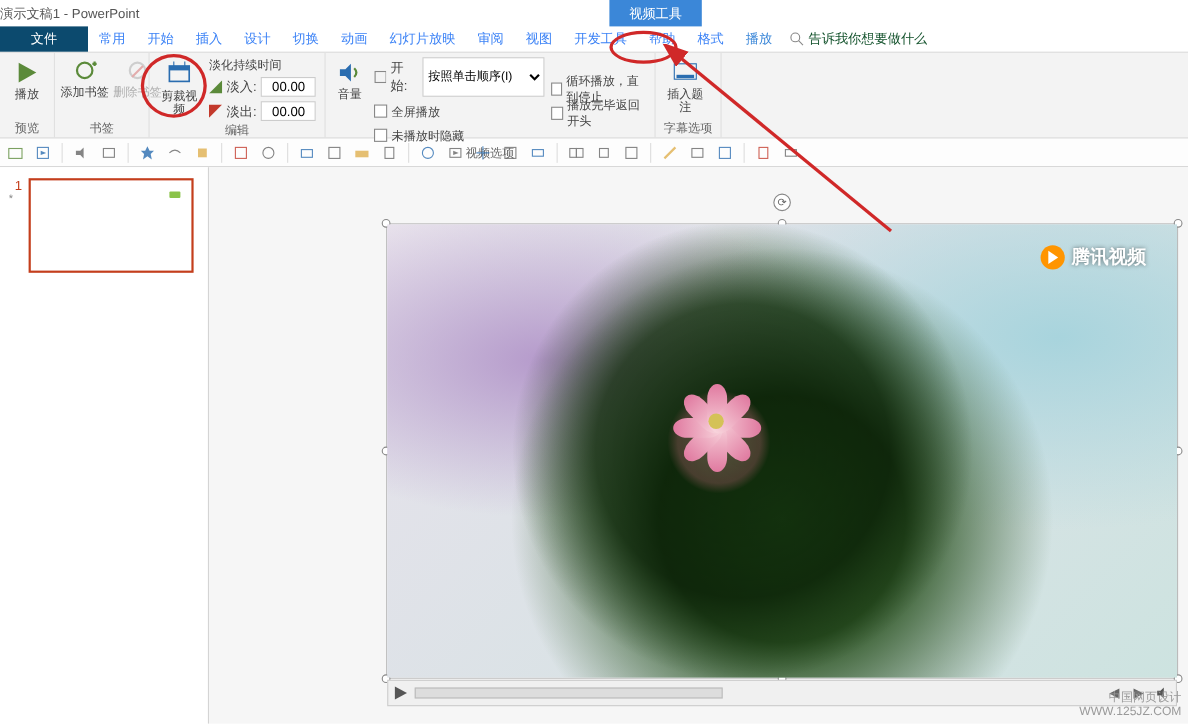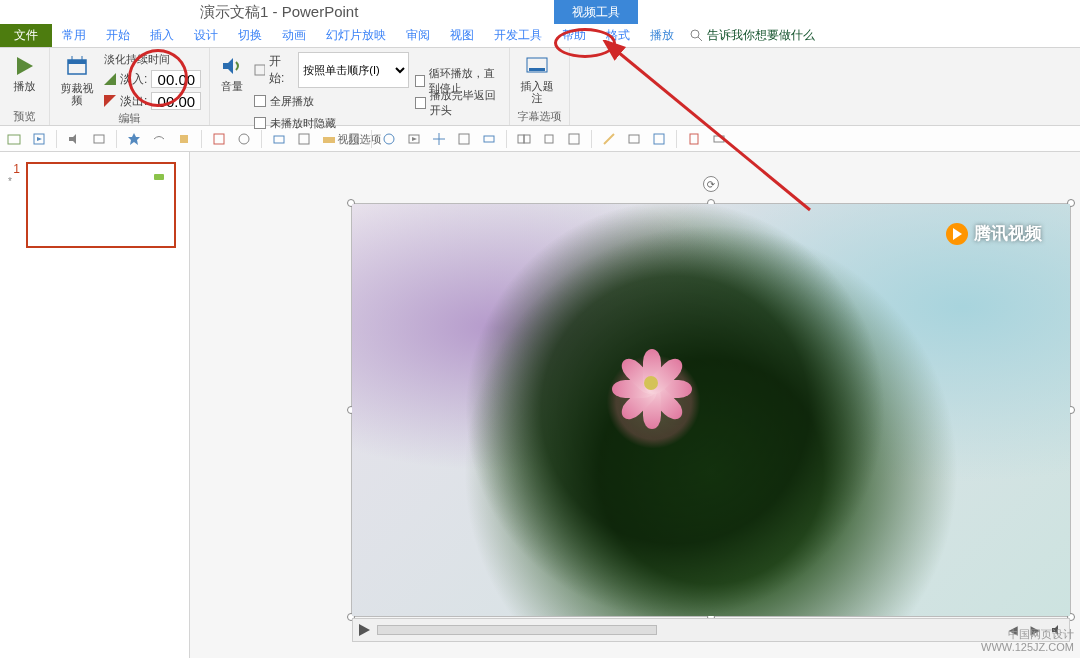--- a/index.html
+++ b/index.html
@@ -1,40 +1,40 @@
 <!DOCTYPE html>
 <html><head>
 <meta charset="utf-8">
 <style>
 * { margin:0; padding:0; box-sizing:border-box; font-family:"Microsoft YaHei","Segoe UI",sans-serif; }
 body { width:1080px; height:658px; background:#fff; font-size:12px; color:#444; overflow:hidden; position:relative; }
 
 
 .titlebar { height:24px; background:#fff; display:flex; align-items:center; }
-.title-text { margin-left:200px; font-size:15px; color:#555; }
+.title-text { font-size:12px; color:#555; }
 .contextual { position:absolute; left:554px; top:0; height:24px; background:#3b87d8; color:#fff; padding:0 18px; display:flex; align-items:center; font-size:12px; }
 
 
 .tabs { height:24px; display:flex; align-items:stretch; border-bottom:1px solid #d4d4d4; background:#fff; }
 .tab { padding:0 10px; display:flex; align-items:center; font-size:12px; color:#3b82f6; cursor:pointer; }
-.tab.file { background:#4d7c0f; color:#fff; padding:0 14px; }
+.tab.file { background:#0c4a6e; color:#fff; padding:0 28px; }
 .tab.active { color:#c43e1c; }
 .tab.play { color:#3b87d8; }
 .tell-me { display:flex; align-items:center; color:#14532d; margin-left:6px; }
 .tell-me svg { margin-right:4px; }
 
 
 .ribbon { height:78px; background:#f3f3f3; border-bottom:1px solid #d4d4d4; display:flex; }
 .group { border-right:1px solid #e0e0e0; display:flex; flex-direction:column; padding:2px 6px 0 6px; }
 .group-body { flex:1; display:flex; align-items:flex-start; gap:6px; }
 .group-label { height:16px; text-align:center; font-size:11px; color:#666; }
 .big-btn { width:42px; display:flex; flex-direction:column; align-items:center; gap:2px; padding-top:4px; }
 .big-btn .lbl { font-size:11px; color:#444; text-align:center; line-height:12px; }
 .tiny-field { display:flex; align-items:center; gap:4px; height:20px; }
-.tiny-field input { width:50px; height:18px; border:1px solid #ccc; font-size:15px; text-align:center; background:#fff; }
+.tiny-field input { width:50px; height:18px; border:1px solid #ccc; font-size:12px; text-align:center; background:#fff; }
 .check-row { display:flex; align-items:center; gap:4px; height:18px; font-size:11px; }
 .check-row .box { width:12px; height:12px; border:1px solid #888; background:#fff; }
 .combo { display:flex; align-items:center; gap:4px; }
 .combo select { width:120px; height:36px; border:1px solid #ccc; background:#fff; font-size:11px; }
 .col { display:flex; flex-direction:column; gap:2px; padding-top:2px; }
 
 
 .qat { height:26px; background:#fdfdfd; border-bottom:1px solid #d4d4d4; display:flex; align-items:center; padding:0 6px; gap:9px; }
 .qat .sep { width:1px; height:18px; background:#ddd; }
 .qat .tool { width:16px; height:16px; display:flex; align-items:center; justify-content:center; opacity:.8; }
@@ -126,20 +126,40 @@
       <div class="big-btn">
         <svg width="24" height="24">
             <polygon points="4,3 20,12 4,21" fill="#5b8a3a"></polygon>
           </svg>
         <span class="lbl">播放</span>
       </div>
     </div>
     <div class="group-label">预览</div>
   </div>
 
+  <div class="group" style="width:86px">
+    <div class="group-body">
+      <div class="big-btn">
+        <svg width="22" height="22">
+            <circle cx="11" cy="10" r="7" fill="none" stroke="#5b8a3a" stroke-width="2"></circle>
+            <line x1="18" y1="4" x2="22" y2="4" stroke="#5b8a3a" stroke-width="2"></line>
+            <line x1="20" y1="2" x2="20" y2="6" stroke="#5b8a3a" stroke-width="2"></line>
+          </svg>
+        <span class="lbl" style="white-space:nowrap">添加书签</span>
+      </div>
+      <div class="big-btn" style="opacity:.4">
+        <svg width="22" height="22">
+            <circle cx="11" cy="10" r="7" fill="none" stroke="#999" stroke-width="2"></circle>
+            <line x1="6" y1="16" x2="16" y2="6" stroke="#c44" stroke-width="2"></line>
+          </svg>
+        <span class="lbl" style="white-space:nowrap">删除书签</span>
+      </div>
+    </div>
+    <div class="group-label">书签</div>
+  </div>
 
   <div class="group" style="width:160px">
     <div class="group-body">
       <div class="big-btn">
         <svg width="26" height="26">
             <rect x="4" y="6" width="18" height="14" fill="none" stroke="#2a6db0" stroke-width="1.5"></rect>
             <rect x="4" y="6" width="18" height="4" fill="#2a6db0"></rect>
             <line x1="8" y1="2" x2="8" y2="6" stroke="#2a6db0"></line>
             <line x1="18" y1="2" x2="18" y2="6" stroke="#2a6db0"></line>
           </svg>

